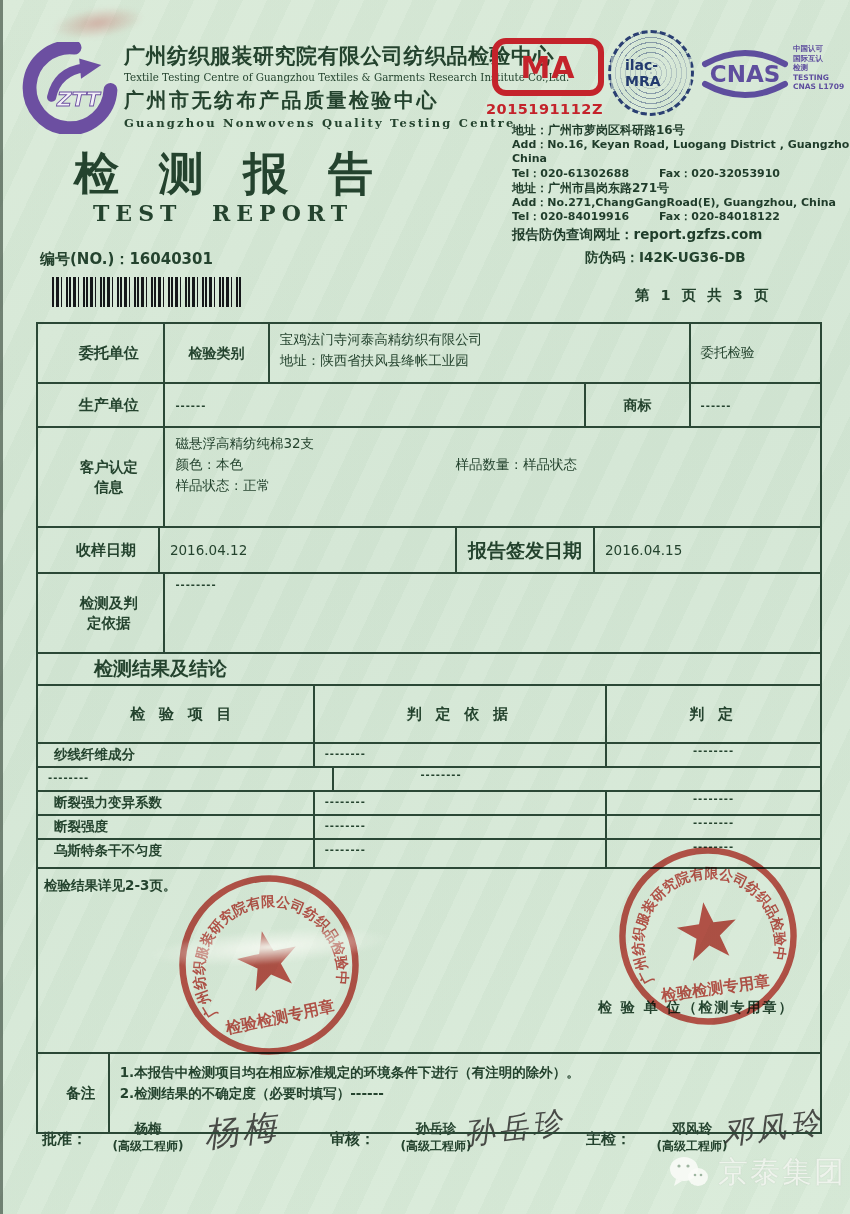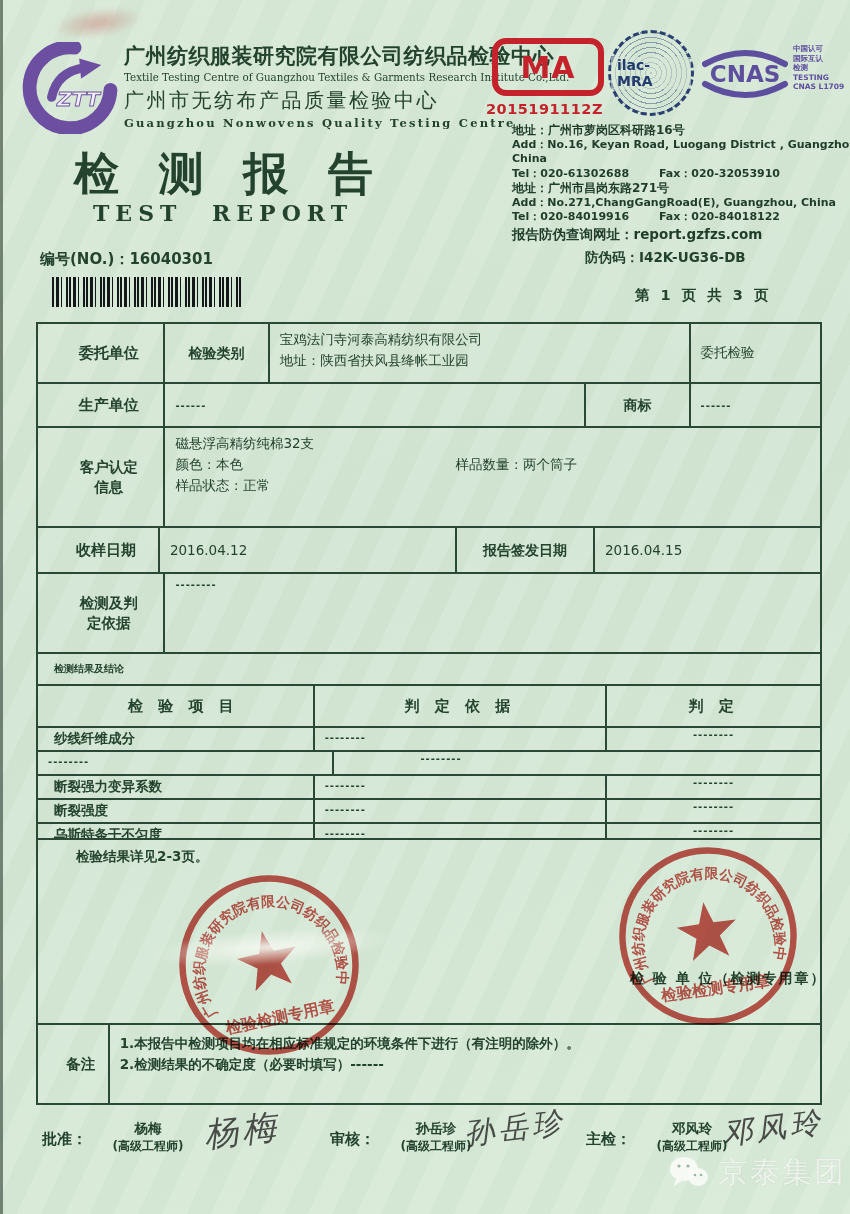--- a/index.html
+++ b/index.html
@@ -14,32 +14,32 @@
   .page::before{ content:""; position:absolute; left:0; top:0; width:3px; height:100%;
     background:rgba(30,45,32,0.55); z-index:40; }
   .smudge { position:absolute; left:52px; top:8px; width:92px; height:30px;
     background:radial-gradient(ellipse at 50% 50%, rgba(190,85,80,0.38), rgba(190,85,80,0) 70%);
     filter:blur(2px); transform:rotate(-8deg); }
   
   .logo { position:absolute; left:22px; top:42px; width:96px; height:92px; }
   .org { position:absolute; left:124px; top:42px; width:360px; }
   .org .cn1 { font-size:21px; font-weight:bold; letter-spacing:0.5px; white-space:nowrap; }
   .org .en1 { font-size:10.3px; font-family:"DejaVu Serif","Liberation Serif",serif; margin-top:1px; white-space:nowrap; }
-  .org .cn2 { font-size:20px; font-weight:normal; letter-spacing:2.5px; margin-top:4px; white-space:nowrap; }
+  .org .cn2 { font-size:20px; font-weight:bold; letter-spacing:2.5px; margin-top:4px; white-space:nowrap; }
   .org .en2 { font-size:11.5px; font-family:"DejaVu Serif","Liberation Serif",serif; letter-spacing:2.2px; margin-top:2px; font-weight:bold; white-space:nowrap; }
   .cma { position:absolute; left:492px; top:38px; width:112px; height:58px;
     border:6px solid #c4232b; border-radius:14px; display:flex; align-items:center; justify-content:center; }
   .cma span { font-size:30px; font-weight:900; color:#c4232b; letter-spacing:1px; }
   .cma-num { position:absolute; left:486px; top:101px; width:112px; text-align:center;
     color:#c4232b; font-weight:bold; font-size:14.5px; letter-spacing:0.5px; }
   .ilac { position:absolute; left:608px; top:30px; width:86px; height:86px; border-radius:50%;
     border:3px dashed #2a3f72;
     background:repeating-radial-gradient(circle at 50% 50%, rgba(42,63,114,0.45) 0 1px, rgba(42,63,114,0) 1px 5px);
     display:flex; align-items:center; justify-content:center; }
-  .ilac span { font-size:14px; font-weight:bold; color:#223a6e; background:rgba(215,232,215,0.55); padding:0 6px; }
+  .ilac span { font-size:14px; font-weight:bold; color:#223a6e; background:rgba(215,232,215,0.55); padding:0 14px; }
   .cnas { position:absolute; left:700px; top:44px; width:90px; height:58px; }
   .cnas-side { position:absolute; left:793px; top:44px; width:54px; color:#5e4e9e; font-size:7.5px; line-height:9.5px; font-weight:bold; }
   .addr { position:absolute; left:512px; top:123px; width:352px; font-size:11px; line-height:14.5px; font-weight:600; color:#1f3c2a; }
   .addr .cnline { font-size:12px; font-weight:bold; }
   .addr .pair span { display:inline-block; }
   .addr .pair .p2 { margin-left:26px; }
   .addr .url { font-size:13.5px; font-weight:bold; margin-top:2px; }
   .title-cn { position:absolute; left:74px; top:144px; font-size:45px; font-weight:900; letter-spacing:12px; color:#24432e; white-space:nowrap; }
   .title-en { position:absolute; left:93px; top:200px; font-family:"DejaVu Serif","Liberation Serif",serif;
     font-size:22px; font-weight:bold; letter-spacing:6px; word-spacing:16px; white-space:nowrap; }
@@ -51,24 +51,24 @@
   
   .tbl { position:absolute; left:36px; top:322px; width:786px; border:2px solid #2b4836; z-index:2; }
   .trow { display:flex; border-top:2px solid #2b4836; }
   .trow:first-child { border-top:none; }
   .cell { border-left:2px solid #2b4836; overflow:hidden; }
   .cell:first-child { border-left:none;padding-left:16px; }
   .lab { display:flex; align-items:center; justify-content:center; text-align:center;
     font-weight:bold; font-size:15px; flex-direction:column; line-height:20px; }
   .val { font-size:13.5px; padding:5px 10px; }
   .dash { font-size:10px; letter-spacing:1px; font-weight:bold; }
-  .sec-title { font-size:10px; font-weight:bold; padding-left:8px; line-height:29px; }
+  .sec-title { font-size:19px; font-weight:bold; padding-left:8px; line-height:29px;margin-left:40px; }
   .rh { display:flex; align-items:center; justify-content:center; font-weight:bold; font-size:15px; letter-spacing:5px; }
   .item-name { font-size:13.5px; padding:2px 6px; font-weight:600; }
-  .results-zone { position:relative;margin-left:32px; }
+  .results-zone { position:relative; }
   .see-more { position:absolute; left:6px; top:8px; font-size:13.5px; font-weight:bold; }
   .unit-caption { position:absolute; left:560px; top:130px; font-size:14px; font-weight:bold; letter-spacing:2px; z-index:1; white-space:nowrap; }
   .remark-lines { font-size:13.5px; line-height:21px; padding:8px 10px 0 10px; font-weight:600; }
   
   .stamp { position:absolute; z-index:10; opacity:0.82; mix-blend-mode:multiply; }
   .stampL { left:176px; top:872px; width:186px; height:186px; transform:rotate(-12deg); }
   .stampR { left:616px; top:844px; width:184px; height:184px; transform:rotate(-8deg); }
   .crease { position:absolute; left:150px; top:930px; width:240px; height:34px; z-index:11;
     background:radial-gradient(ellipse at 50% 50%, rgba(244,248,240,0.95), rgba(244,248,240,0) 72%);
     transform:rotate(-4deg); filter:blur(1px); }
@@ -179,46 +179,46 @@
 
     <div class="trow" style="height:100px;">
       <div class="cell lab" style="width:126px; font-size:14.5px;">
         <div>客户认定</div>
         <div>信息</div>
       </div>
       <div class="cell val" style="width:660px; line-height:21px;">
         <div>磁悬浮高精纺纯棉32支</div>
         <div style="display:flex;">
           <span style="width:280px;">颜色：本色</span>
-          <span>样品数量：两个筒子</span>
+          <span>样品数量：样品状态</span>
         </div>
         <div>样品状态：正常</div>
       </div>
     </div>
 
     <div class="trow" style="height:46px;">
       <div class="cell lab" style="width:126px;">收样日期</div>
       <div class="cell val" style="width:275px; display:flex; align-items:center;">2016.04.12</div>
-      <div class="cell lab" style="width:146px; font-size:14px;margin-left:36px;">报告签发日期</div>
+      <div class="cell lab" style="width:146px; font-size:19px;margin-left:36px;">报告签发日期</div>
       <div class="cell val" style="width:239px; display:flex; align-items:center;">2016.04.15</div>
     </div>
 
     <div class="trow" style="height:80px;">
       <div class="cell lab" style="width:126px; font-size:14.5px;">
         <div>检测及判</div>
         <div>定依据</div>
       </div>
       <div class="cell val dash" style="width:660px;">--------</div>
     </div>
 
     <div class="trow" style="height:32px;">
       <div class="cell sec-title" style="width:786px;">检测结果及结论</div>
     </div>
 
-    <div class="trow" style="height:42px;">
+    <div class="trow" style="height:58px;font-family:Liberation Serif, serif;">
       <div class="cell rh" style="width:276px;">检 验 项 目</div>
       <div class="cell rh" style="width:294px;">判 定 依 据</div>
       <div class="cell rh" style="width:216px;">判 定</div>
     </div>
 
     <div class="trow" style="height:24px;">
       <div class="cell item-name" style="width:276px;">纱线纤维成分</div>
       <div class="cell dash" style="width:294px; padding:4px 10px;">--------</div>
       <div class="cell dash" style="width:216px; padding:1px 0; text-align:center;">--------</div>
     </div>
@@ -229,21 +229,21 @@
     <div class="trow" style="height:24px;">
       <div class="cell item-name" style="width:276px;">断裂强力变异系数</div>
       <div class="cell dash" style="width:294px; padding:4px 10px;">--------</div>
       <div class="cell dash" style="width:216px; padding:1px 0; text-align:center;">--------</div>
     </div>
     <div class="trow" style="height:24px;">
       <div class="cell item-name" style="width:276px;">断裂强度</div>
       <div class="cell dash" style="width:294px; padding:4px 10px;">--------</div>
       <div class="cell dash" style="width:216px; padding:1px 0; text-align:center;">--------</div>
     </div>
-    <div class="trow" style="height:16px;">
+    <div class="trow" style="height:29px;">
       <div class="cell item-name" style="width:276px;">乌斯特条干不匀度</div>
       <div class="cell dash" style="width:294px; padding:4px 10px;">--------</div>
       <div class="cell dash" style="width:216px; padding:1px 0; text-align:center;">--------</div>
     </div>
 
     <div class="trow" style="height:185px;">
       <div class="cell results-zone" style="width:786px;">
         <div class="see-more">检验结果详见2-3页。</div>
         <div class="unit-caption">检 验 单 位（检测专用章）</div>
       </div>

